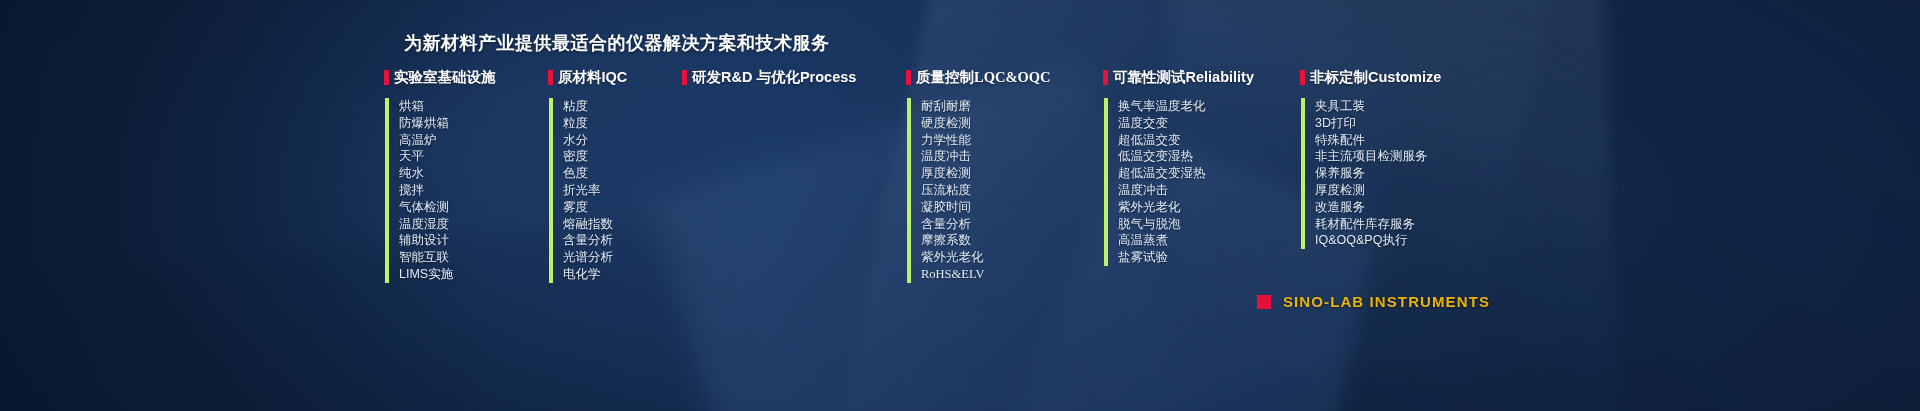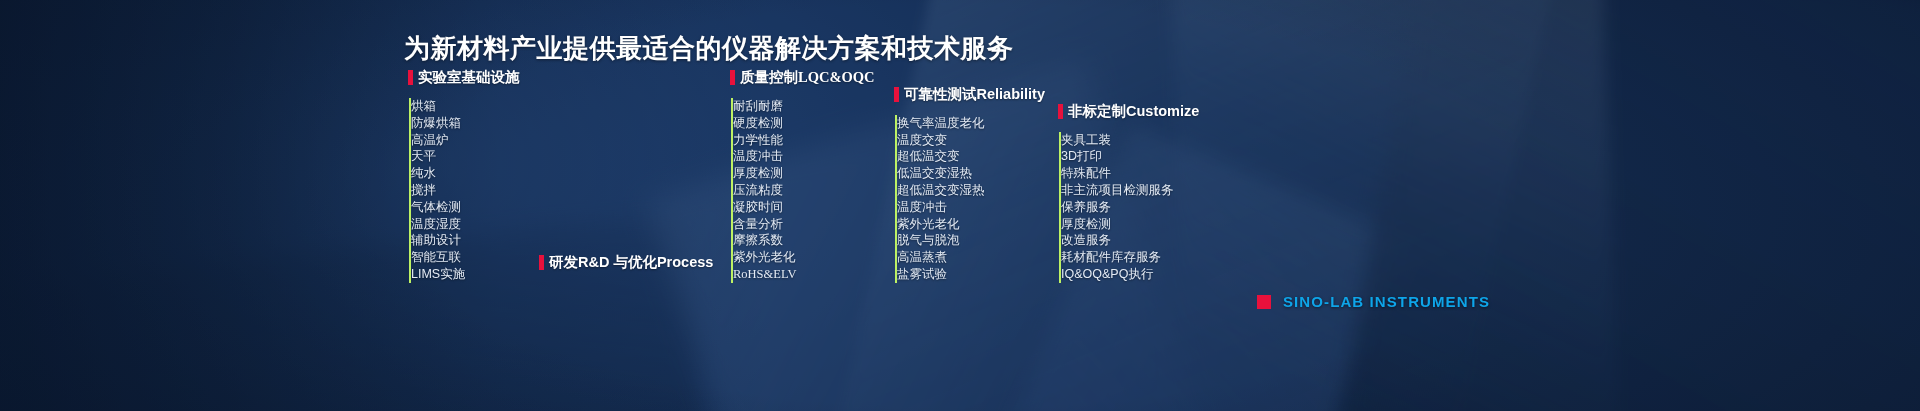--- a/index.html
+++ b/index.html
@@ -58,65 +58,67 @@
   }
   .bg-vignette{
     background:radial-gradient(1400px 500px at 50% 50%, rgba(0,0,0,0) 40%, rgba(6,15,32,.55) 100%);
   }
   .bg-tint{background:rgba(17,40,76,.34);}
 
   
   #content{position:absolute;inset:0;}
   .title{
     position:absolute;left:404px;top:31px;
-    font-size:26px;font-weight:bold;color:#ffffff;
+    font-size:18px;font-weight:bold;color:#ffffff;
     letter-spacing:.5px;
     text-shadow:0 1px 3px rgba(0,0,0,.45);
     white-space:nowrap;
   }
   .columns{
-    position:absolute;left:408px;top:69px;
+    position:absolute;left:384px;top:69px;
     display:flex;
-    align-items:flex-end;
+    align-items:flex-start;
+    gap:33px;
   }
   .col{position:relative;}
   .col-head{
     display:flex;align-items:center;
     height:17px;
     margin-bottom:12px;
   }
   .head-bar{
     width:5px;height:15px;background:#e8113c;flex:0 0 auto;margin-right:5px;
   }
   .head-text{
     font-size:14.5px;font-weight:bold;color:#ffffff;white-space:nowrap;
     text-shadow:0 1px 2px rgba(0,0,0,.4);
   }
   .col-list{
     position:relative;
-    border-left:2px solid #bef264;
+    padding-left:10px;
+    border-left:4px solid #bef264;
     margin-left:1px;
   }
   .col-list ul{list-style:none;margin:0;padding:0;}
   .col-list li{
     font-size:12.5px;
     line-height:16.8px;
     color:#e4ebf5;
     white-space:nowrap;
     text-shadow:0 1px 2px rgba(0,0,0,.45);
   }
   .footer{
     position:absolute;left:1257px;top:293px;
     display:flex;align-items:center;
   }
   .footer-mark{
     width:14px;height:14px;background:#e8113c;margin-right:12px;flex:0 0 auto;
   }
   .footer-text{
-    font-size:15px;font-weight:bold;color:#0ea5e9;letter-spacing:1.1px;
+    font-size:15px;font-weight:bold;color:#eab308;letter-spacing:1.1px;
     text-shadow:0 1px 3px rgba(0,0,0,.5);
     white-space:nowrap;
   }
 </style>
 </head>
 <body>
 
 <div id="bg">
   <div class="layer bg-base"></div>
   <div class="bg-shape-c"></div>
@@ -151,20 +153,41 @@
           <li>搅拌</li>
           <li>气体检测</li>
           <li>温度湿度</li>
           <li>辅助设计</li>
           <li>智能互联</li>
           <li>LIMS实施</li>
         </ul>
       </div>
     </div>
 
+    <div class="col" style="width:101px;">
+      <div class="col-head">
+        <span class="head-bar"></span>
+        <span class="head-text">原材料IQC</span>
+      </div>
+      <div class="col-list">
+        <ul>
+          <li>粘度</li>
+          <li>粒度</li>
+          <li>水分</li>
+          <li>密度</li>
+          <li>色度</li>
+          <li>折光率</li>
+          <li>雾度</li>
+          <li>熔融指数</li>
+          <li>含量分析</li>
+          <li>光谱分析</li>
+          <li>电化学</li>
+        </ul>
+      </div>
+    </div>
 
     <div class="col" style="width:191px;">
       <div class="col-head">
         <span class="head-bar"></span>
         <span class="head-text">研发R&amp;D 与优化Process</span>
       </div>
     </div>
 
     <div class="col" style="width:164px;font-family:Liberation Serif, serif;">
       <div class="col-head">

